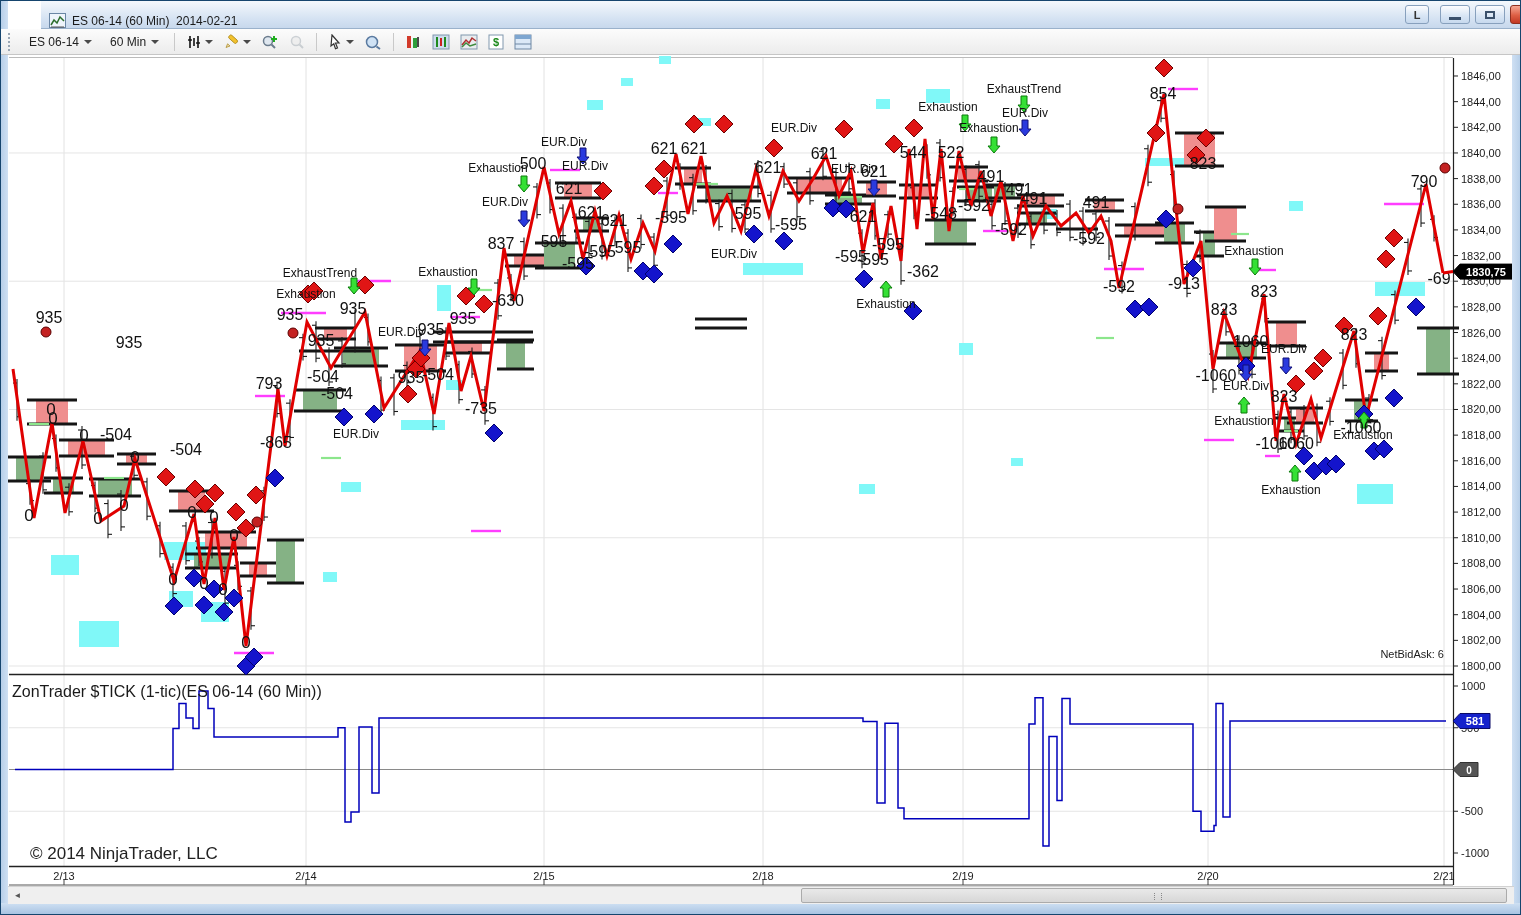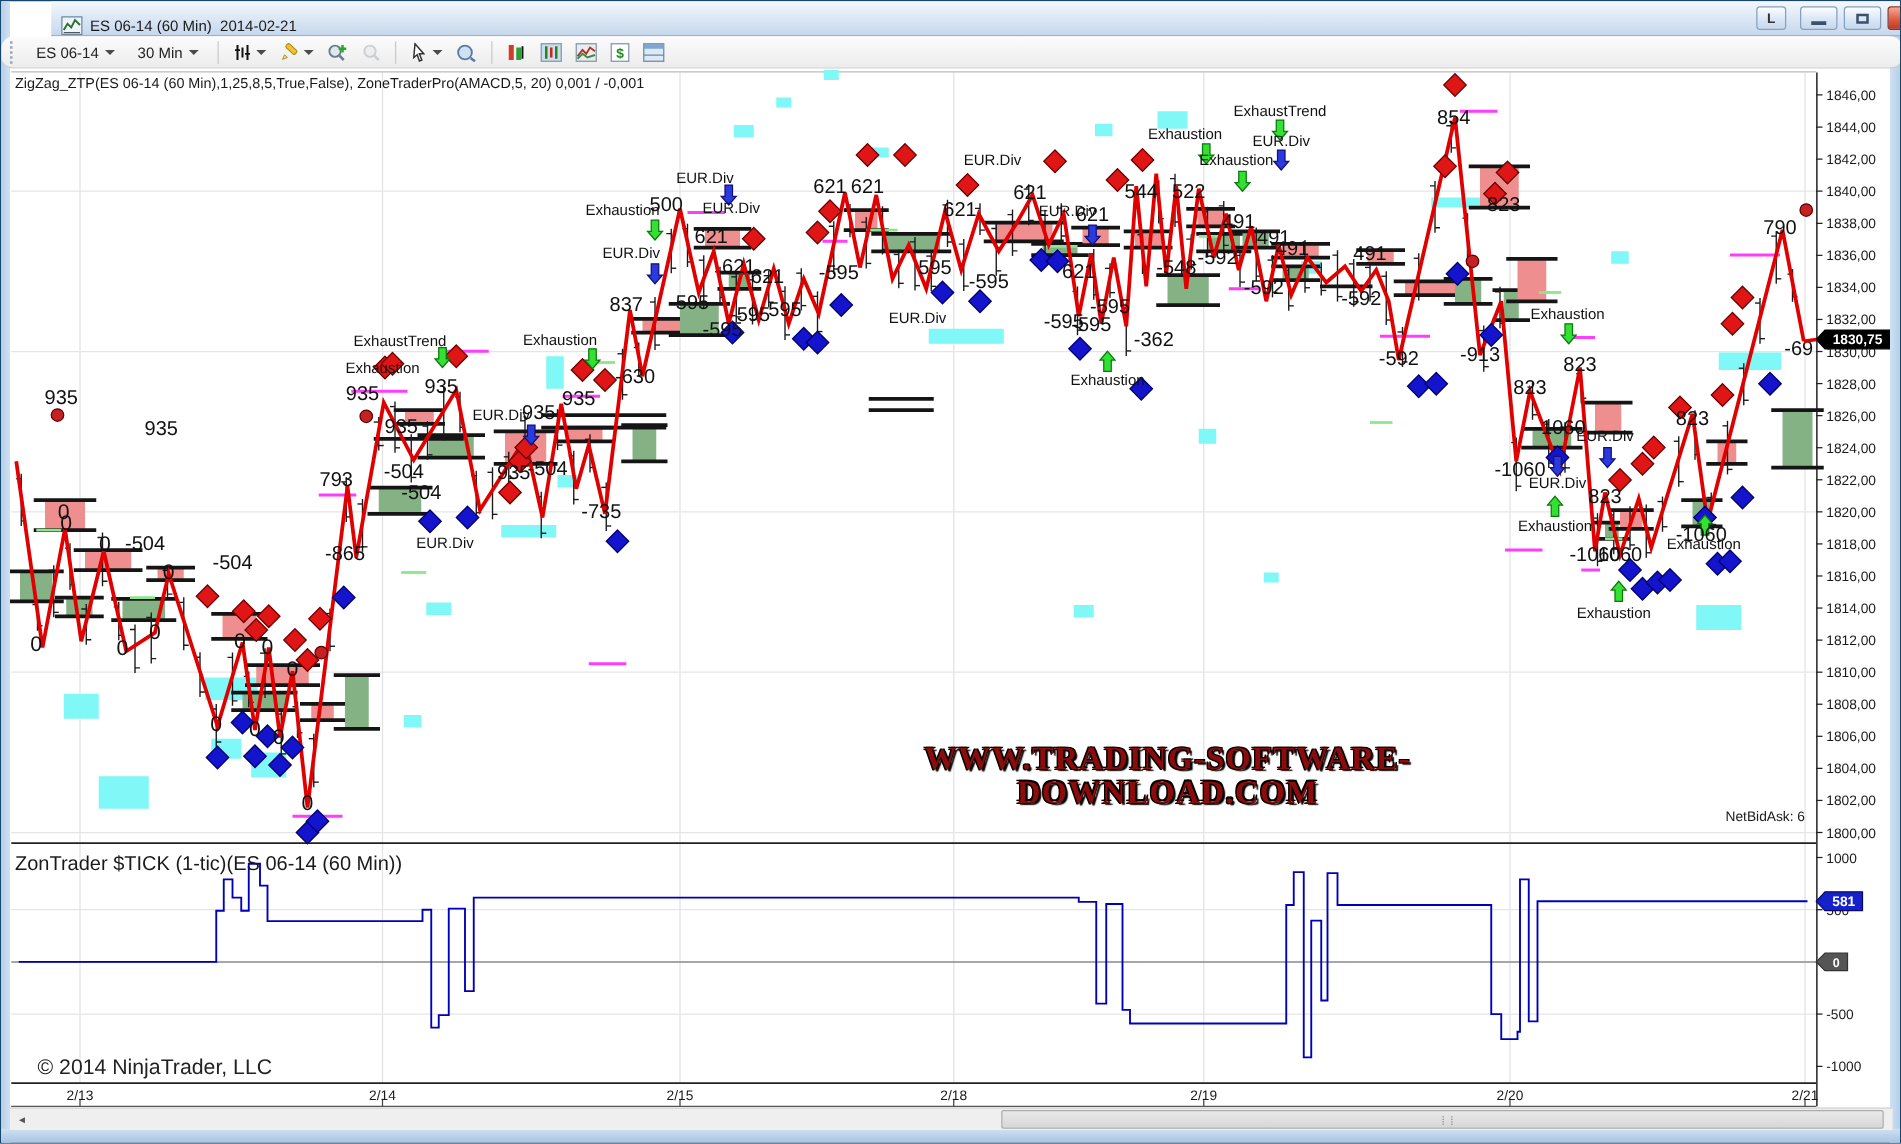--- a/index.html
+++ b/index.html
@@ -13,21 +13,21 @@
   .titlebar{position:absolute;left:0;top:0;width:1521px;height:28px;background:linear-gradient(#f4f8fc,#d3e1f2 70%,#c7d8ec);border-bottom:1px solid #9ab1cb;z-index:6;display:flex;align-items:flex-end;padding-left:8px;margin-left:40px;}
   .title-icon{width:17px;height:15px;margin-right:6px;border:1px solid #6a86a5;background:#eef4fb;position:relative;flex:0 0 auto;}
   .title-text{font-size:12px;color:#1a1a1a;white-space:pre;}
   .win-buttons{position:absolute;right:10px;top:4px;display:flex;gap:5px;align-items:center;}
   .wbtn{width:30px;height:19px;border:1px solid #87a0bd;border-radius:3px;background:linear-gradient(#fdfdfe,#d9e6f5 55%,#c7d9ee);font-size:11px;color:#333;display:flex;align-items:center;justify-content:center;cursor:default;}
   .wbtn.logo{width:24px;margin-right:6px;font-weight:bold;}
   .wbtn.close{background:linear-gradient(#f5a794,#dd5f44 55%,#c23823);border-color:#8e3020;color:#fff;font-weight:bold;width:42px;}
   .glyph-min{width:12px;height:3px;background:#3a506b;margin-top:8px;}
   .glyph-max{width:10px;height:8px;border:2px solid #3a506b;}
   
-  .toolbar{position:absolute;left:0;top:28px;width:1521px;height:26px;background:linear-gradient(#fcfcfc,#ececec);border-bottom:1px solid #c6c6c6;z-index:6;display:flex;align-items:center;gap:4px;padding-left:4px;font-size:12px;color:#222;border-radius:10px;}
+  .toolbar{position:absolute;left:0;top:28px;width:1521px;height:26px;background:linear-gradient(#fcfcfc,#ececec);border-bottom:1px solid #c6c6c6;z-index:6;display:flex;align-items:center;gap:4px;padding-left:4px;font-size:12px;color:#222;}
   .grip{width:7px;height:18px;border-left:2px dotted #9aa7b5;margin:0 3px;}
   .tb-sep{width:1px;height:18px;background:#c9c9c9;margin:0 4px;}
   .tb-select{display:flex;align-items:center;gap:5px;padding:2px 6px;border:1px solid transparent;border-radius:2px;}
   .caret{width:0;height:0;border-left:4px solid transparent;border-right:4px solid transparent;border-top:4px solid #4a4a4a;display:inline-block;}
   .tb-btn{display:flex;align-items:center;gap:3px;padding:2px 3px;border-radius:2px;}
   .tb-btn svg{display:block;}
   
   .olay{position:absolute;z-index:3;}
   .indicator-label{left:11px;top:60px;font-size:11.5px;color:#1a1a1a;}
   .panel2-label{left:11px;top:682px;font-size:16px;color:#1a1a1a;}
@@ -916,21 +916,21 @@
     </span>
   </div>
 
   <div class="toolbar">
     <span class="grip"></span>
     <span class="tb-select">
       <span>ES 06-14</span>
         <span class="caret"></span>
     </span>
     <span class="tb-select">
-      <span>30 Min</span>
+      <span>60 Min</span>
         <span class="caret"></span>
     </span>
     <span class="tb-sep"></span>
     <span class="tb-btn">
       <svg width="16" height="16" viewBox="0 0 16 16">
           <line x1="4" y1="2" x2="4" y2="14" stroke="#111" stroke-width="1.6"></line>
           <line x1="8" y1="4" x2="8" y2="12" stroke="#111" stroke-width="1.6"></line>
           <line x1="12" y1="2" x2="12" y2="14" stroke="#111" stroke-width="1.6"></line>
           <line x1="2" y1="6" x2="6" y2="6" stroke="#111" stroke-width="1.4"></line>
           <line x1="10" y1="9" x2="14" y2="9" stroke="#111" stroke-width="1.4"></line>
@@ -1002,26 +1002,24 @@
     </span>
     <span class="tb-btn">
       <svg width="18" height="16" viewBox="0 0 18 16">
           <rect x="1" y="1" width="16" height="14" fill="#dce9f7" stroke="#6f87a3" stroke-width="1"></rect>
           <rect x="1" y="1" width="16" height="4" fill="#7ea6d0"></rect>
           <line x1="1" y1="10" x2="17" y2="10" stroke="#6f87a3" stroke-width="1"></line>
         </svg>
     </span>
   </div>
 
-  <div class="olay indicator-label">ZigZag_ZTP(ES 06-14 (60 Min),1,25,8,5,True,False), ZoneTraderPro(AMACD,5, 20) 0,001 / -0,001</div>
   <div class="olay panel2-label">ZonTrader $TICK (1-tic)(ES 06-14 (60 Min))</div>
   <div class="olay netbidask">NetBidAsk: 6</div>
   <div class="olay copyright">© 2014 NinjaTrader, LLC</div>
   <div class="olay watermark">
-    <div class="l1">WWW.TRADING-SOFTWARE-DOWNLOAD.COM</div>
   </div>
 
   <div class="scrollbar">
     <span class="sb-arrow">◄</span>
     <span class="sb-thumb">
         <span class="sb-grip"></span>
       </span>
   </div>
 </div>
 

